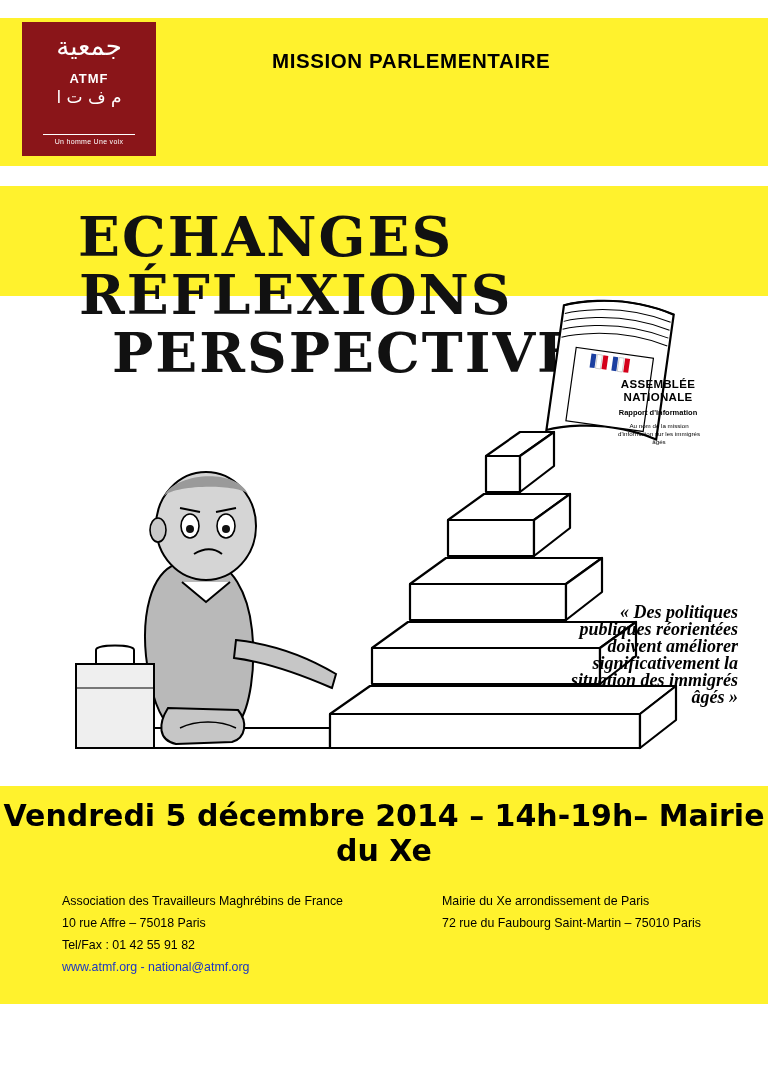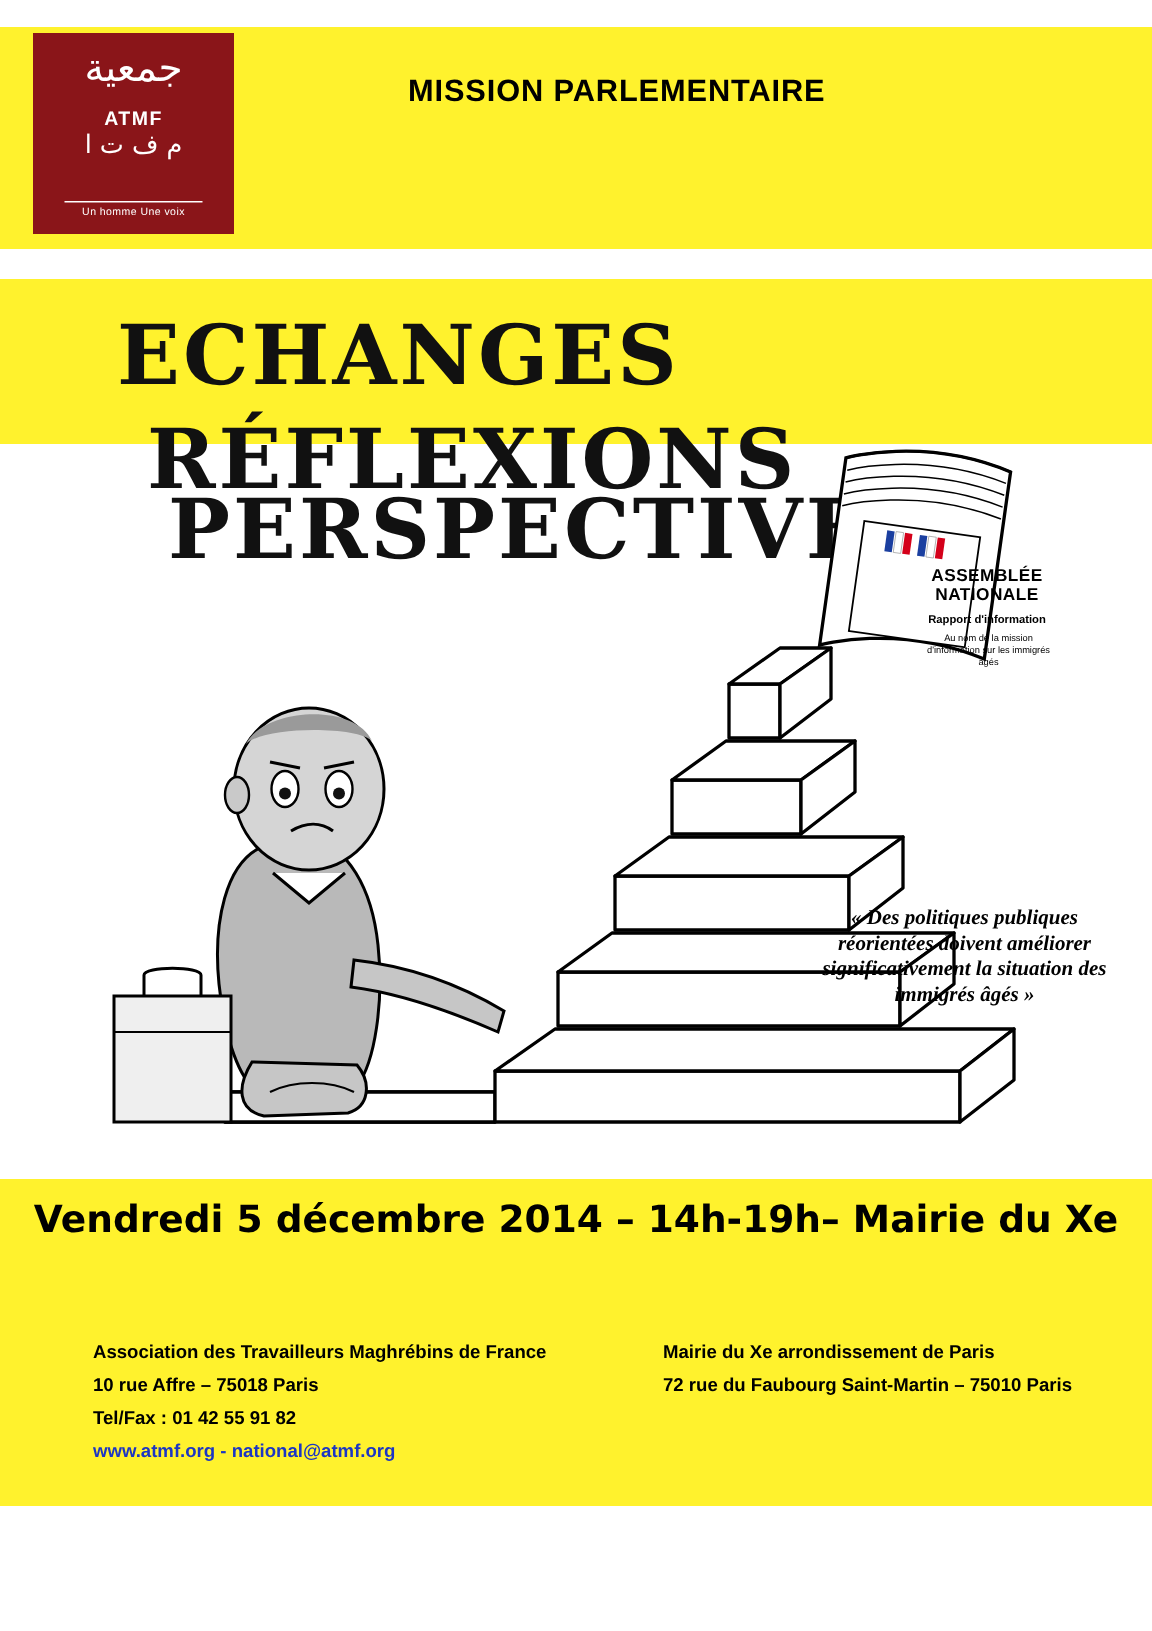--- a/index.html
+++ b/index.html
@@ -112,67 +112,67 @@
   .stencil {
     position: absolute;
     color: #111111;
     font-family: "DejaVu Serif", serif;
     font-weight: bold;
     font-size: 55px;
     letter-spacing: 2px;
     text-transform: uppercase;
   }
   .line-echanges { left: 78px; top: 204px; }
-  .line-reflexions { left: 98px; top: 262px; margin-top: 11px; }
+  .line-reflexions { left: 79px; top: 262px; }
   .line-perspectives { left: 112px; top: 320px; }
 
   
   .art {
     position: absolute;
     left: 0;
     top: 296px;
     width: 768px;
     height: 490px;
   }
 
   
   .quote {
     position: absolute;
     left: 548px;
     top: 604px;
     width: 190px;
     font-family: "Liberation Serif", serif;
     font-style: italic;
     font-weight: bold;
-    font-size: 14px;
+    font-size: 18px;
     line-height: 17px;
-    text-align: center;
+    text-align: right;
     color: #000;
   }
 
   
   .date-line {
     position: absolute;
     left: 0;
     top: 798px;
     width: 768px;
     text-align: center;
     font-family: "DejaVu Sans", sans-serif;
     font-weight: bold;
-    font-size: 25px;
+    font-size: 30px;
     letter-spacing: 0px;
     color: #000;
   }
 
   
   .addr {
     position: absolute;
     font-size: 12.4px;
     line-height: 22px;
-    font-weight: bold;
+    font-weight: normal;
     color: #000;
   }
   .addr-left { left: 62px; top: 890px; width: 330px; }
   .addr-right { left: 414px; top: 890px; width: 330px; margin-left: 28px; }
   .addr .link { color: #1c36c4; }
 
   
   .logos {
     position: absolute;
     left: 0;

